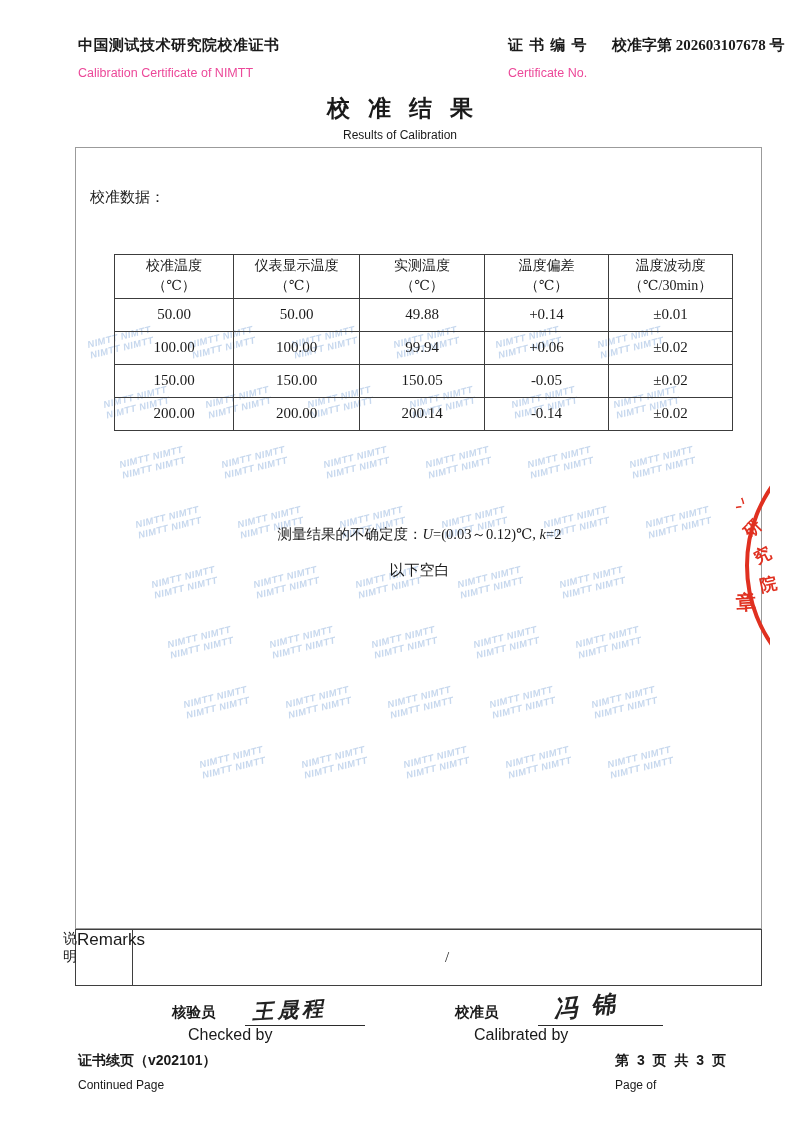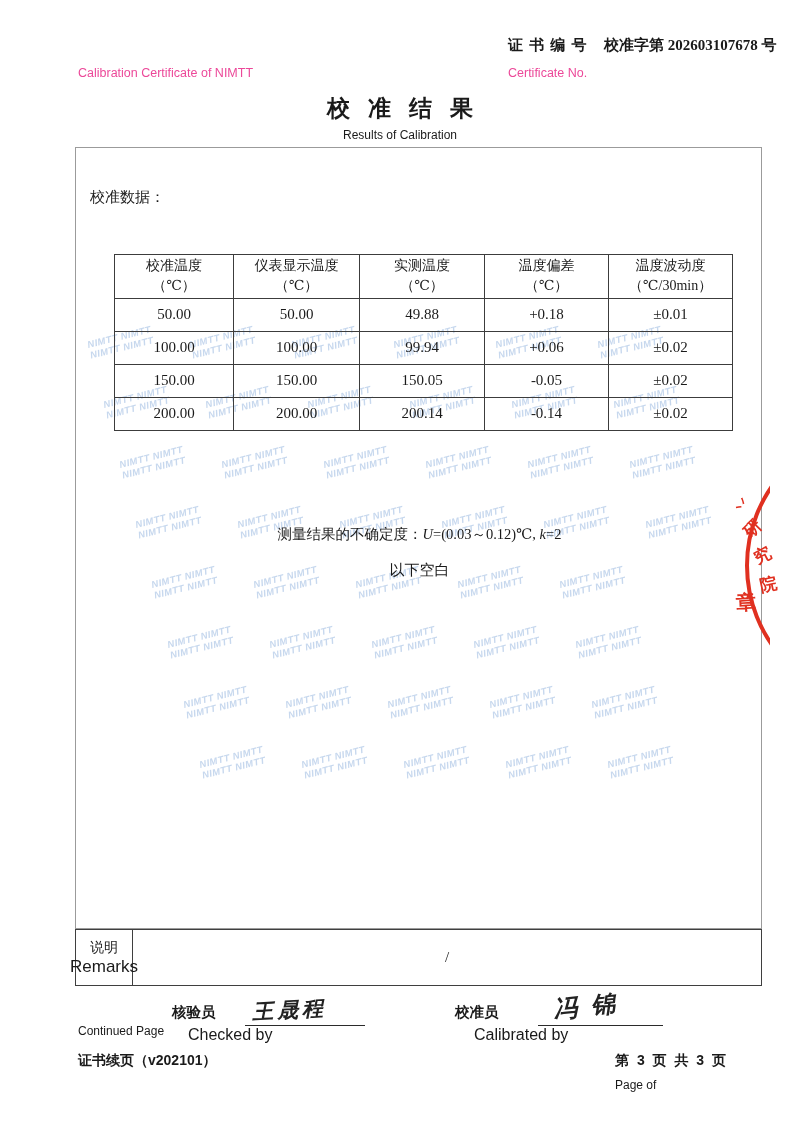--- a/index.html
+++ b/index.html
@@ -45,21 +45,21 @@
     line-height:10.5px; letter-spacing:.4px; white-space:pre; pointer-events:none;
   }
 
   
   .stamp-clip { left:700px; top:420px; width:70px; height:290px; overflow:hidden; pointer-events:none; }
   .stamp-ring { position:absolute; left:45px; top:5px; width:281px; height:281px; border-radius:50%; }
   .stamp-ch { position:absolute; font-weight:bold; font-family:"Liberation Serif","DejaVu Serif",serif; }
 
   
   .remarks-box { left:75px; top:929px; width:687px; height:57px; border:1px solid #3f3f3f; display:flex; }
-  .remarks-label { width:57px; border-right:1px solid #3f3f3f; display:flex; flex-direction:column; align-items:center; justify-content:center; }
+  .remarks-label { width:57px; border-right:1px solid #3f3f3f; display:flex; flex-direction:row; justify-content:center; }
   .remarks-label .zh { font-size:14px; }
   .remarks-label .en { font-size:17px; }
   .remarks-content { flex:1; display:flex; align-items:center; justify-content:center; font-size:15px; }
 
   
   .sig-label-zh { font-size:14.5px; font-weight:bold; }
   .sig-label-en { font-size:16px;margin-left:28px; }
   .sig-hand { font-family:"DejaVu Serif","Liberation Serif",serif; font-style:italic; font-weight:bold; color:#222; }
   .sig-line { border-bottom:1.5px solid #2b2b2b; }
 
@@ -156,25 +156,26 @@
       <span class="wm-tile" style="left: 302px; top: 752px; color: rgb(199, 216, 238); transform: rotate(-14deg);">NIMTT NIMTT
 NIMTT NIMTT</span>
       <span class="wm-tile" style="left: 404px; top: 752px; color: rgb(199, 216, 238); transform: rotate(-14deg);">NIMTT NIMTT
 NIMTT NIMTT</span>
       <span class="wm-tile" style="left: 506px; top: 752px; color: rgb(199, 216, 238); transform: rotate(-14deg);">NIMTT NIMTT
 NIMTT NIMTT</span>
       <span class="wm-tile" style="left: 608px; top: 752px; color: rgb(199, 216, 238); transform: rotate(-14deg);">NIMTT NIMTT
 NIMTT NIMTT</span>
     </div>
 
+  <div class="abs hdr-zh" style="left:78px; top:36px;">中国测试技术研究院校准证书</div>
   <div class="abs hdr-en" style="left:78px; top:66px;">Calibration Certificate of NIMTT</div>
 
   <div class="abs" style="left:508px; top:36px; white-space:nowrap;">
     <span class="certno-label">证 书 编 号</span>
-    <span class="certno-value" style="margin-left:12px;">校准字第 202603107678 号</span>
+    <span class="certno-value" style="margin-left:20px;">校准字第 202603107678 号</span>
   </div>
   <div class="abs hdr-en" style="left:508px; top:66px;">Certificate No.</div>
 
   <div class="abs title-zh" style="left:0; top:93px;">校准结果</div>
   <div class="abs title-en" style="left:0; top:128px;">Results of Calibration</div>
 
   <div class="abs main-box">
     <div class="abs serif cal-label" style="left:14px; top:40px;">校准数据：</div>
 
     <table class="cal abs" style="left:38px; top:106px;" id="cal-table">
@@ -207,21 +208,21 @@
               <div>温度波动度</div>
               <div>（℃/30min）</div>
             </th>
           </tr>
         </thead>
       <tbody>
           <tr>
             <td>50.00</td>
             <td>50.00</td>
             <td>49.88</td>
-            <td>+0.18</td>
+            <td>+0.14</td>
             <td>±0.01</td>
           </tr>
           <tr>
             <td>100.00</td>
             <td>100.00</td>
             <td>99.94</td>
             <td>+0.06</td>
             <td>±0.02</td>
           </tr>
           <tr>
@@ -272,17 +273,17 @@
   <div class="abs sig-label-en" style="left:160px; top:1026px;">Checked by</div>
   <div class="abs sig-hand" style="left:252px; top:996px; font-size:21px; letter-spacing:4px; transform:rotate(-3deg);">王晟程</div>
   <div class="abs sig-line" style="left:245px; top:1006px; width:120px; height:20px;"></div>
 
   <div class="abs sig-label-zh" style="left:455px; top:1003px;">校准员</div>
   <div class="abs sig-label-en" style="left:446px; top:1026px;">Calibrated by</div>
   <div class="abs sig-hand" style="left:553px; top:990px; font-size:24px; letter-spacing:14px; transform:rotate(-6deg);">冯锦</div>
   <div class="abs sig-line" style="left:538px; top:1006px; width:125px; height:20px;"></div>
 
   <div class="abs ftr-zh" style="left:78px; top:1052px;">证书续页（v202101）</div>
-  <div class="abs ftr-en" style="left:78px; top:1024px;">Continued Page</div>
+  <div class="abs ftr-en" style="left:78px; top:1078px;">Continued Page</div>
   <div class="abs ftr-zh" style="left:615px; top:1052px; letter-spacing:2px;">第 3 页 共 3 页</div>
   <div class="abs ftr-en" style="left:615px; top:1078px;">Page of</div>
 
 </div>
 
 </body></html>

